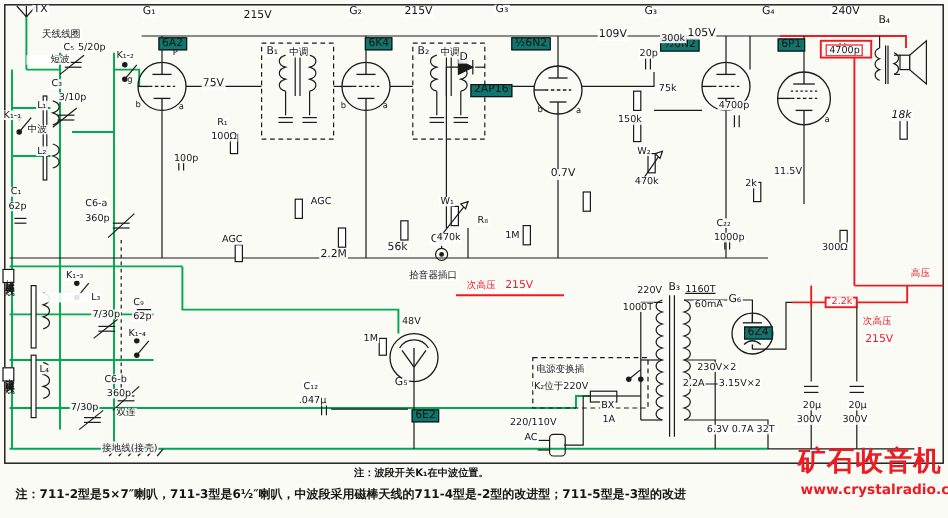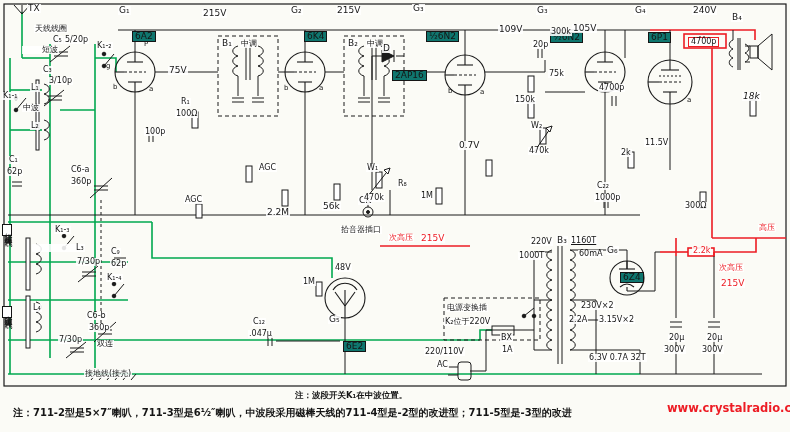--- a/index.html
+++ b/index.html
@@ -470,14 +470,15 @@
       <span class="lbl vert" style="left: 2px; top: 306px;">中波磁棒天线</span>
       <span class="lbl small" style="left: 334px; top: 264px;">48V</span>
       <span class="lbl" style="left: 328px; top: 315px;">G₅</span>
       <span class="lbl box" style="left: 343px; top: 313px;">6E2</span>
       <span class="lbl small" style="left: 252px; top: 318px;">C₁₂</span>
       <span class="lbl small" style="left: 248px; top: 330px;">.047μ</span>
     </div>
 
   <div class="lbl noteA" style="left:294px;top:391px">注：波段开关K₁在中波位置。</div>
   <div class="lbl noteB" style="left:12px;top:408px">注：711-2型是5×7″喇叭，711-3型是6½″喇叭，中波段采用磁棒天线的711-4型是-2型的改进型；711-5型是-3型的改进</div>
+  <div class="lbl wm1" style="left:664px;top:373px">矿石收音机</div>
   <div class="lbl wm2" style="left:666px;top:402px">www.crystalradio.cn</div>
 </div>
 
 </body></html>

